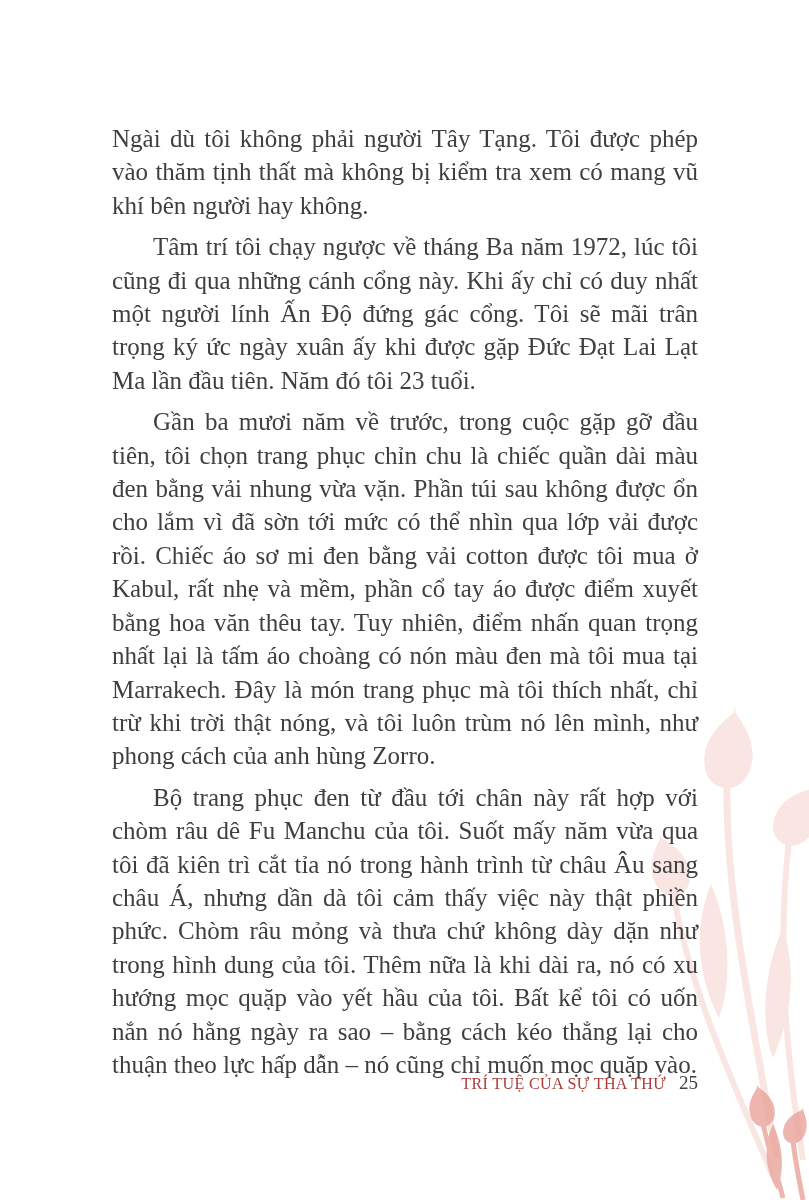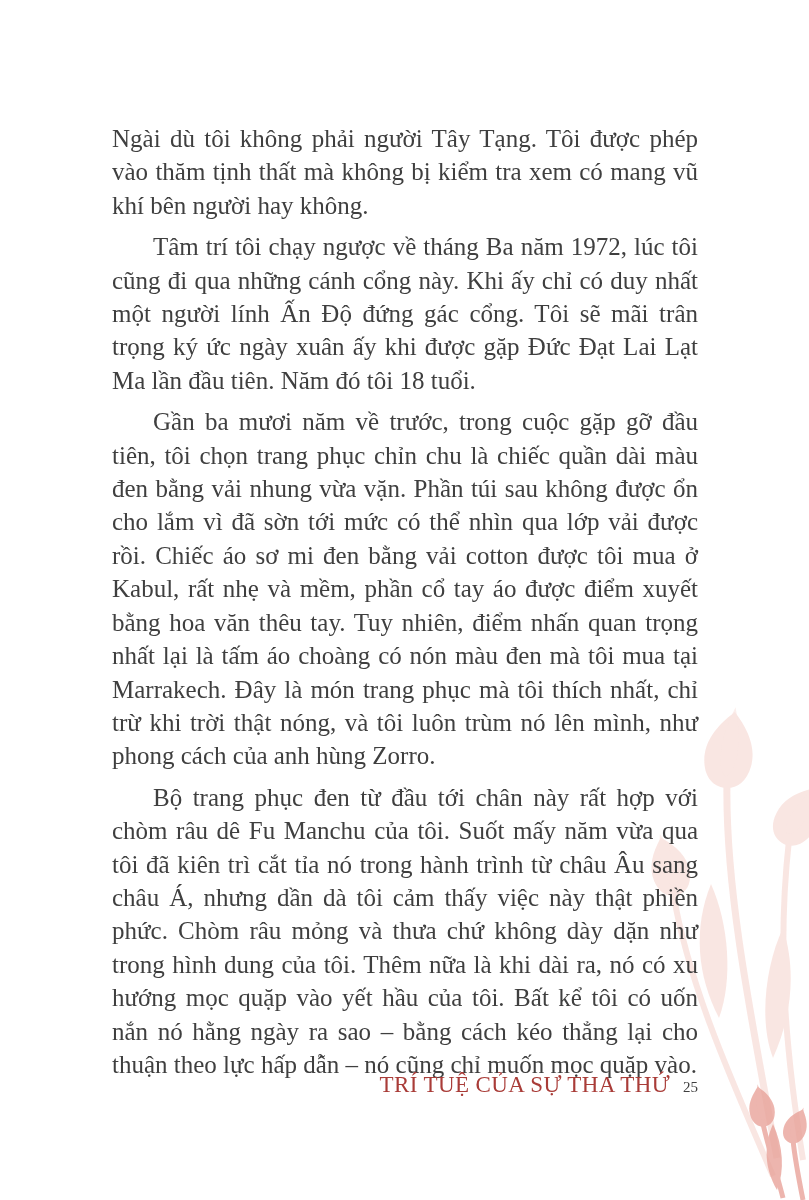--- a/index.html
+++ b/index.html
@@ -52,26 +52,26 @@
     position:absolute;
     left:112px;
     top:1072px;
     width:586px;
     z-index:2;
     text-align:right;
     white-space:nowrap;
   }
   .footer-title{
     color:var(--accent,#a93c38);
-    font-size:23px;
+    font-size:16px;
     letter-spacing:0.4px;
   }
   .page-number{
     color:var(--text,#3f3f3f);
-    font-size:15px;
+    font-size:19px;
     margin-left:13px;
     margin-top:25px;
   }
 </style>
 </head>
 <body>
 
 <div class="page">
 
   <div class="watermark">
@@ -99,21 +99,21 @@
         <path class="wm-dark-stroke" stroke-width="5" d="M216,452 C218,472 222,492 226,512"></path>
         <path class="wm-dark" d="M200,502 C188,482 186,458 196,436 C206,458 208,482 200,502 Z"></path>
         <use href="#tulip-bud" class="wm-dark" transform="translate(186,428) scale(0.62) rotate(-10)"></use>
         <use href="#tulip-bud" class="wm-dark" transform="translate(216,446) scale(0.55) rotate(22)"></use>
       </g>
     </svg>
   </div>
 
   <div class="text-block">
       <p class="para">Ngài dù tôi không phải người Tây Tạng. Tôi được phép vào thăm tịnh thất mà không bị kiểm tra xem có mang vũ khí bên người hay không.</p>
-      <p class="para indent">Tâm trí tôi chạy ngược về tháng Ba năm 1972, lúc tôi cũng đi qua những cánh cổng này. Khi ấy chỉ có duy nhất một người lính Ấn Độ đứng gác cổng. Tôi sẽ mãi trân trọng ký ức ngày xuân ấy khi được gặp Đức Đạt Lai Lạt Ma lần đầu tiên. Năm đó tôi 18 tuổi.</p>
+      <p class="para indent">Tâm trí tôi chạy ngược về tháng Ba năm 1972, lúc tôi cũng đi qua những cánh cổng này. Khi ấy chỉ có duy nhất một người lính Ấn Độ đứng gác cổng. Tôi sẽ mãi trân trọng ký ức ngày xuân ấy khi được gặp Đức Đạt Lai Lạt Ma lần đầu tiên. Năm đó tôi 23 tuổi.</p>
       <p class="para indent">Gần ba mươi năm về trước, trong cuộc gặp gỡ đầu tiên, tôi chọn trang phục chỉn chu là chiếc quần dài màu đen bằng vải nhung vừa vặn. Phần túi sau không được ổn cho lắm vì đã sờn tới mức có thể nhìn qua lớp vải được rồi. Chiếc áo sơ mi đen bằng vải cotton được tôi mua ở Kabul, rất nhẹ và mềm, phần cổ tay áo được điểm xuyết bằng hoa văn thêu tay. Tuy nhiên, điểm nhấn quan trọng nhất lại là tấm áo choàng có nón màu đen mà tôi mua tại Marrakech. Đây là món trang phục mà tôi thích nhất, chỉ trừ khi trời thật nóng, và tôi luôn trùm nó lên mình, như phong cách của anh hùng Zorro.</p>
       <p class="para indent">Bộ trang phục đen từ đầu tới chân này rất hợp với chòm râu dê Fu Manchu của tôi. Suốt mấy năm vừa qua tôi đã kiên trì cắt tỉa nó trong hành trình từ châu Âu sang châu Á, nhưng dần dà tôi cảm thấy việc này thật phiền phức. Chòm râu mỏng và thưa chứ không dày dặn như trong hình dung của tôi. Thêm nữa là khi dài ra, nó có xu hướng mọc quặp vào yết hầu của tôi. Bất kể tôi có uốn nắn nó hằng ngày ra sao – bằng cách kéo thẳng lại cho thuận theo lực hấp dẫn – nó cũng chỉ muốn mọc quặp vào.</p>
     </div>
 
   <div class="footer">
     <span class="footer-title">TRÍ TUỆ CỦA SỰ THA THỨ</span><span class="page-number">25</span>
   </div>
 
 </div>
 

